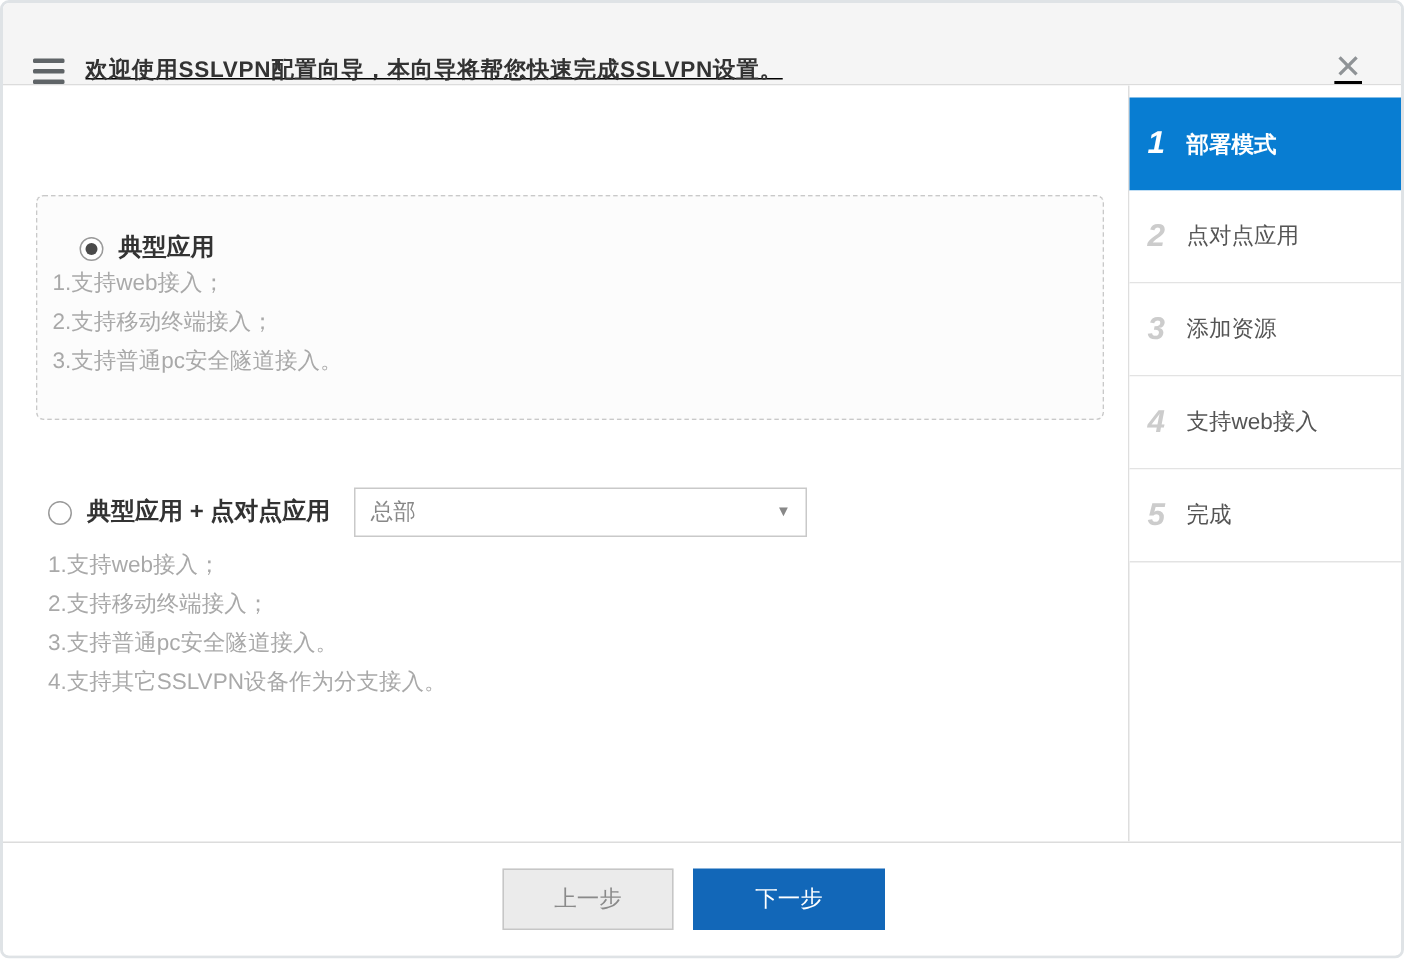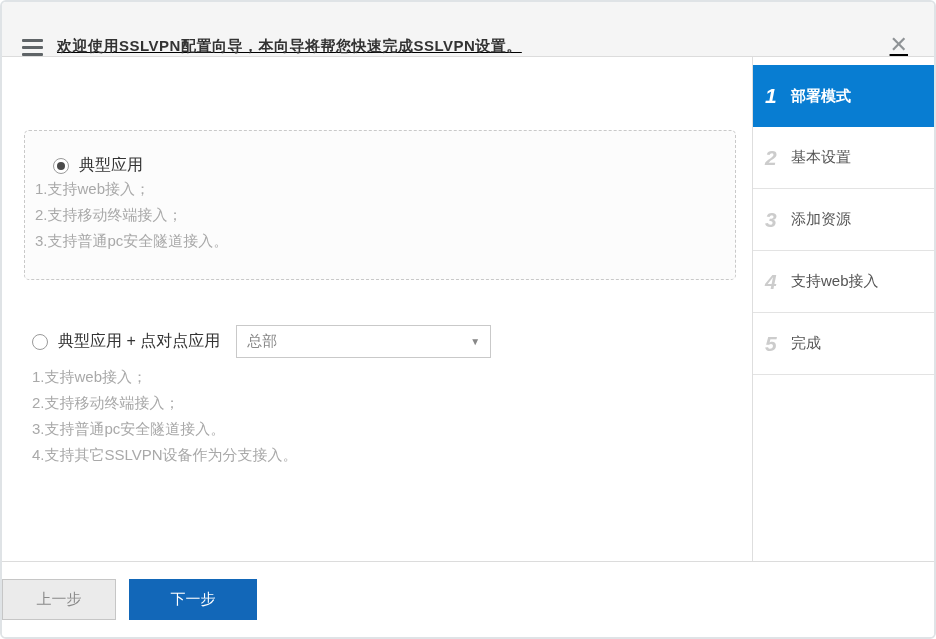--- a/index.html
+++ b/index.html
@@ -78,42 +78,42 @@
     border: 1px solid #9a9a9a; background: #ffffff;
     position: relative; flex: 0 0 16px;
     cursor: pointer;
   }
   .radio.checked::after {
     content: ""; position: absolute; left: 3px; top: 3px;
     width: 8px; height: 8px; border-radius: 50%; background: #4a4a4a;
   }
   .option-title {
     margin-left: 10px;
-    font-size: 16px; font-weight: normal; color: #333333;
+    font-size: 16px; font-weight: bold; color: #333333;
   }
   .features { }
   .feature-line { font-size: 15px; color: #a9a9a9; line-height: 26px; }
   .option2 { position: absolute; left: 30px; top: 268px; right: 206px; }
   .option2 .radio-row { margin-bottom: 6px; }
   .dropdown {
     margin-left: 16px;
-    width: 255px; height: 33px;
+    width: 302px; height: 33px;
     border: 1px solid #c9c9c9; background: #ffffff;
     display: flex; align-items: center;
     padding: 0 10px;
     cursor: pointer;
   }
   .dropdown-value { font-size: 15px; color: #888888; flex: 1; }
   .dropdown-caret { font-size: 10px; color: #888888; }
   
   .footer {
     position: absolute; left: 0; right: 0; bottom: 0; height: 76px;
     background: #ffffff;
     border-top: 1px solid #dcdcdc;
-    display: flex; align-items: center; justify-content: flex-start;
+    display: flex; align-items: center; justify-content: center;
     padding-right: 11px; gap: 13px;
   }
   .btn {
     height: 41px; font-size: 15px;
     display: flex; align-items: center; justify-content: center;
     cursor: pointer;
     font-family: "Liberation Sans", "DejaVu Sans", sans-serif;
   }
   .btn-prev {
     width: 114px;
@@ -173,21 +173,21 @@
 
     </div>
 
     <div class="sidebar">
       <div class="step active" style="background: rgb(8, 125, 210);">
         <span class="step-num">1</span>
         <span class="step-label">部署模式</span>
       </div>
       <div class="step">
         <span class="step-num">2</span>
-        <span class="step-label">基本设置</span>
+        <span class="step-label">点对点应用</span>
       </div>
       <div class="step">
         <span class="step-num">3</span>
         <span class="step-label">添加资源</span>
       </div>
       <div class="step">
         <span class="step-num">4</span>
         <span class="step-label">支持web接入</span>
       </div>
       <div class="step">

